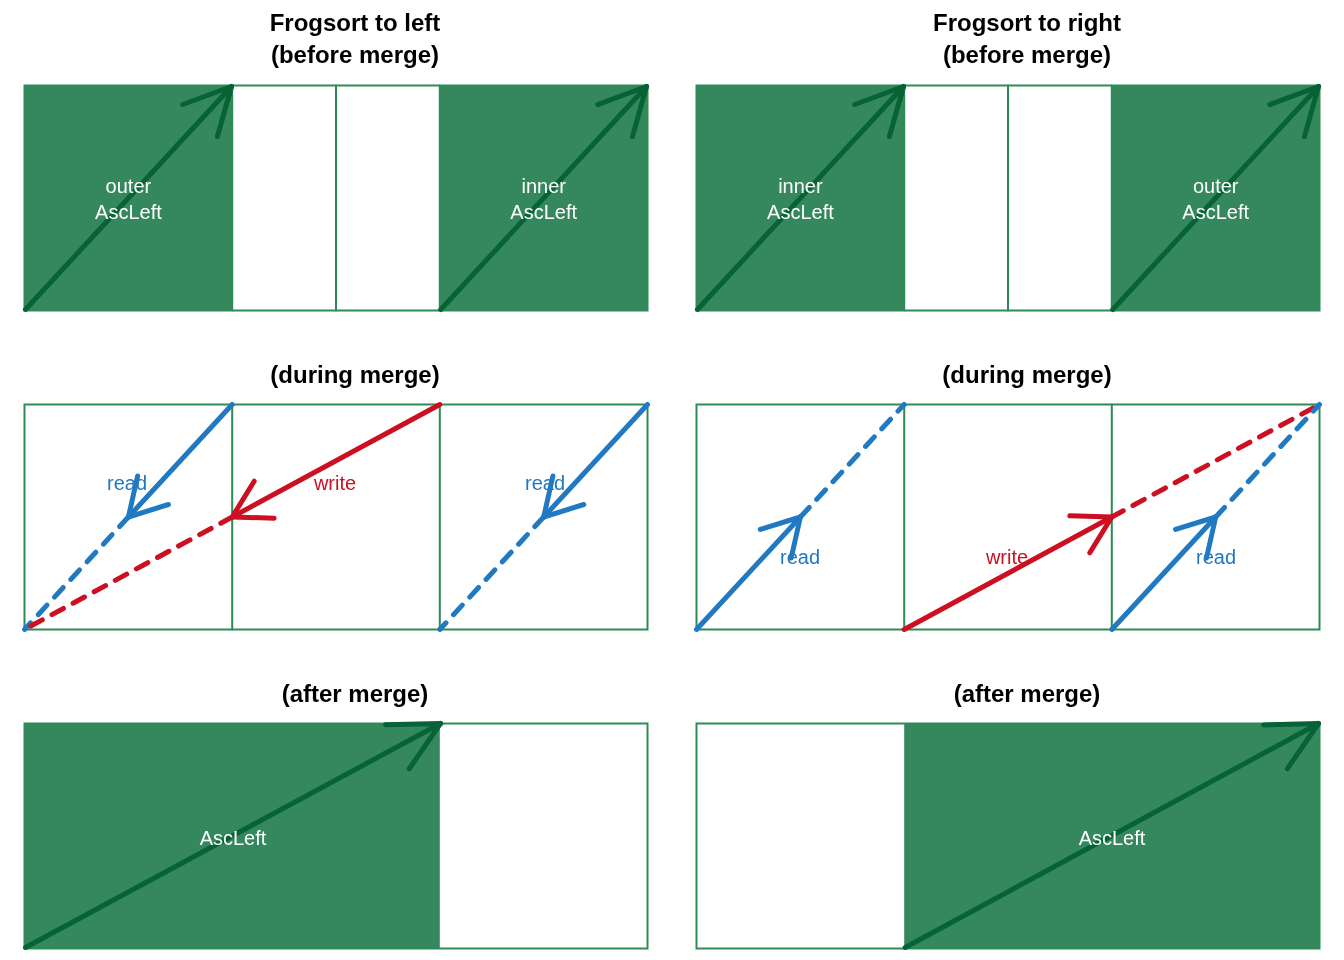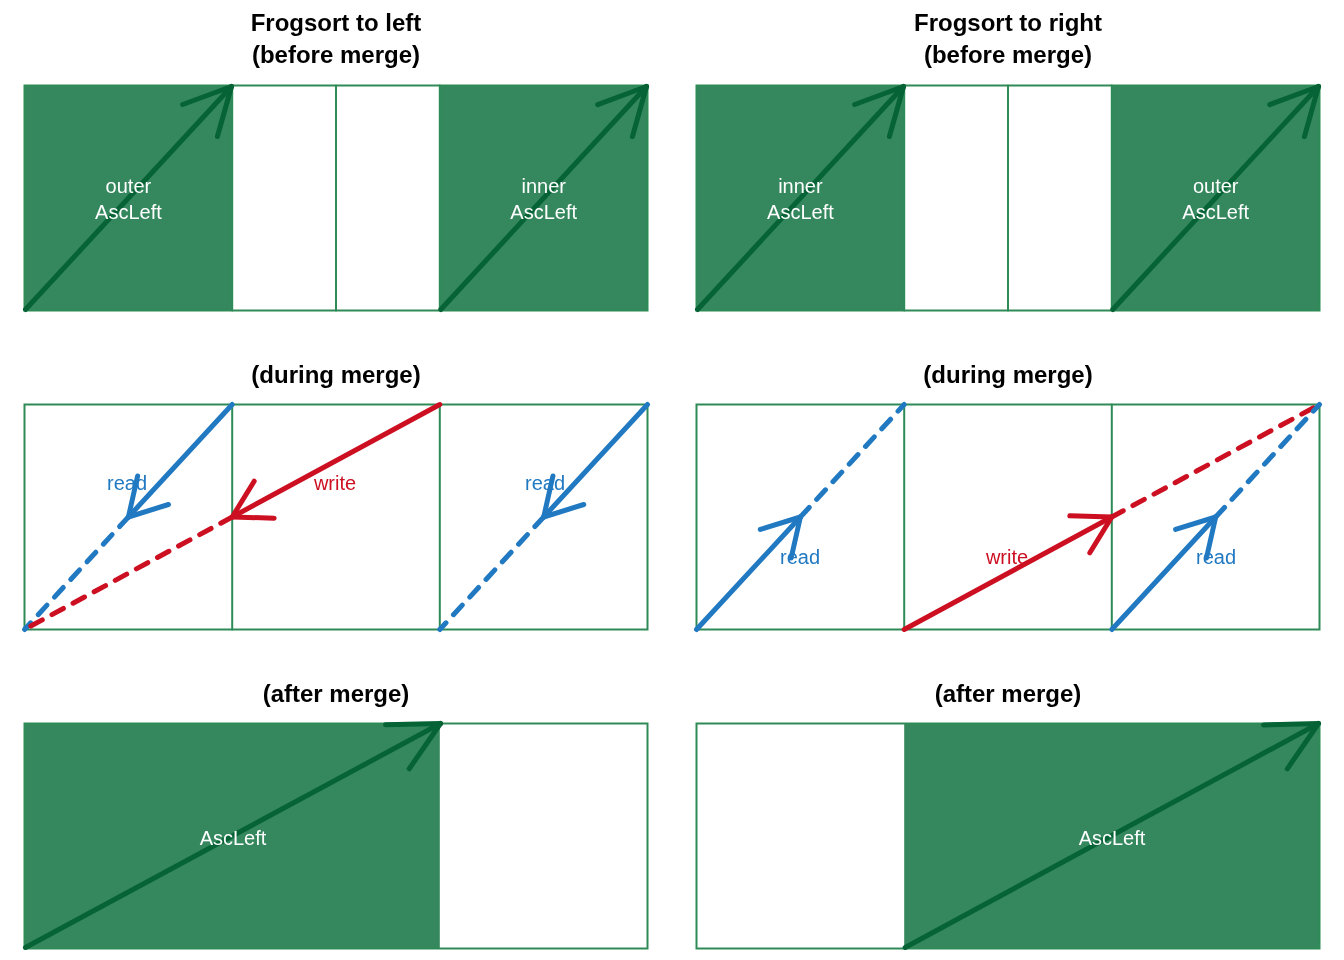--- a/index.html
+++ b/index.html
@@ -1,20 +1,20 @@
 <!DOCTYPE html>
 <html><head>
 <meta charset="utf-8">
 <style>
   html,body{margin:0;padding:0;background:#ffffff;}
   #canvas{position:relative;width:1344px;height:960px;background:#ffffff;overflow:hidden;
           font-family:"Liberation Sans",sans-serif;}
   svg{position:absolute;left:0;top:0;}
   .title{position:absolute;width:672px;text-align:center;font-weight:bold;
-         font-size:24px;line-height:32px;color:#000;}
+         font-size:24px;line-height:32px;color:#000;padding-left:19px;}
   .title span{display:block;}
   text{font-family:"Liberation Sans",sans-serif;}
 </style>
 </head>
 <body>
 
 <div id="canvas">
   <svg id="diagram" width="1344" height="960" viewBox="0 0 1344 960">
       <rect x="24.5" y="85.5" width="207.7" height="225" fill="#35885E" stroke="none" stroke-width="2"></rect>
       <rect x="439.8" y="85.5" width="207.7" height="225" fill="#35885E" stroke="none" stroke-width="2"></rect>

